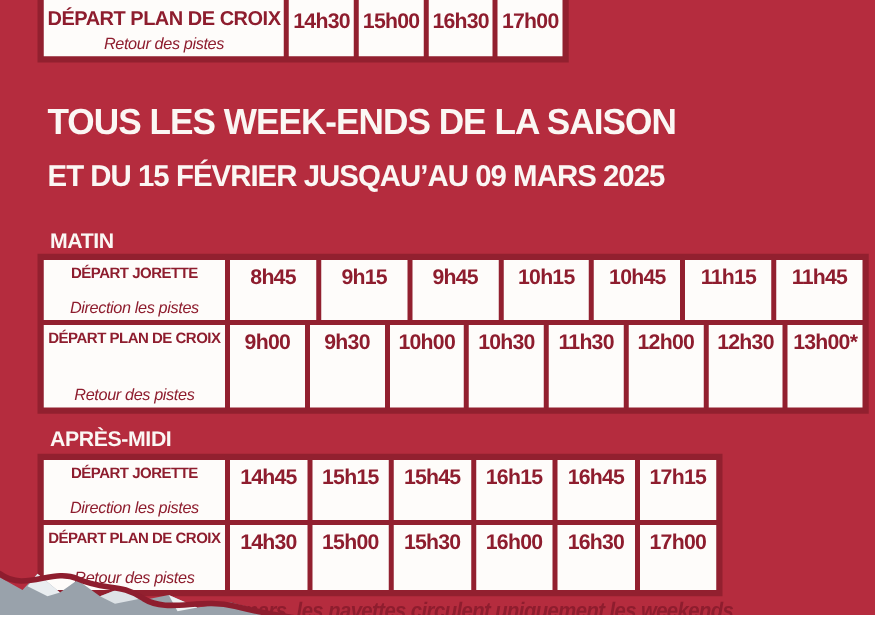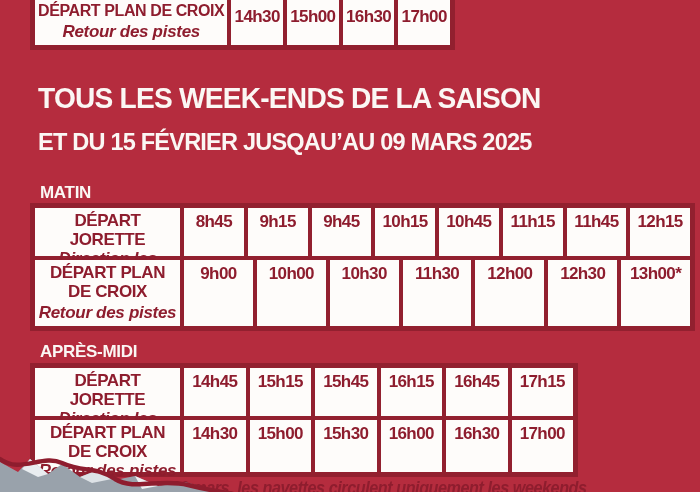--- a/index.html
+++ b/index.html
@@ -24,25 +24,25 @@
     box-sizing:border-box;
     color:#8e1d2e;
   }
   .label-cell{
     flex:0 0 145px;
     display:flex;flex-direction:column;
     justify-content:space-between;align-items:center;
     padding:4px 3px 3px 3px;text-align:center;
   }
   .route{
-    font-weight:bold;font-size:17px;line-height:1.1;
+    font-weight:bold;font-size:12px;line-height:1.1;
     letter-spacing:-0.4px;
   }
   .route-sub{
-    font-style:italic;font-size:17px;font-weight:bold;
+    font-style:italic;font-size:13px;font-weight:normal;
     letter-spacing:-0.3px;
   }
   .times{flex:1;display:flex;gap:4px;}
   .tcell{
     flex:1;background:#fefcfa;color:#8e1d2e;
     display:flex;justify-content:center;align-items:flex-start;
     padding-top:4px;
     font-weight:bold;font-size:17px;letter-spacing:-0.6px;
     white-space:nowrap;
   }
@@ -122,30 +122,30 @@
         <div class="route-sub">Direction les pistes</div>
       </div>
       <div class="times">
           <div class="tcell">8h45</div>
           <div class="tcell">9h15</div>
           <div class="tcell">9h45</div>
           <div class="tcell">10h15</div>
           <div class="tcell">10h45</div>
           <div class="tcell">11h15</div>
           <div class="tcell">11h45</div>
-          <div class="tcell">12h15</div>
         </div>
     </div>
     <div class="trow row2">
       <div class="cell label-cell">
         <div class="route">DÉPART PLAN DE CROIX</div>
         <div class="route-sub">Retour des pistes</div>
       </div>
       <div class="times">
           <div class="tcell">9h00</div>
+          <div class="tcell">9h30</div>
           <div class="tcell">10h00</div>
           <div class="tcell">10h30</div>
           <div class="tcell">11h30</div>
           <div class="tcell">12h00</div>
           <div class="tcell">12h30</div>
           <div class="tcell">13h00*</div>
         </div>
     </div>
   </div>
 

